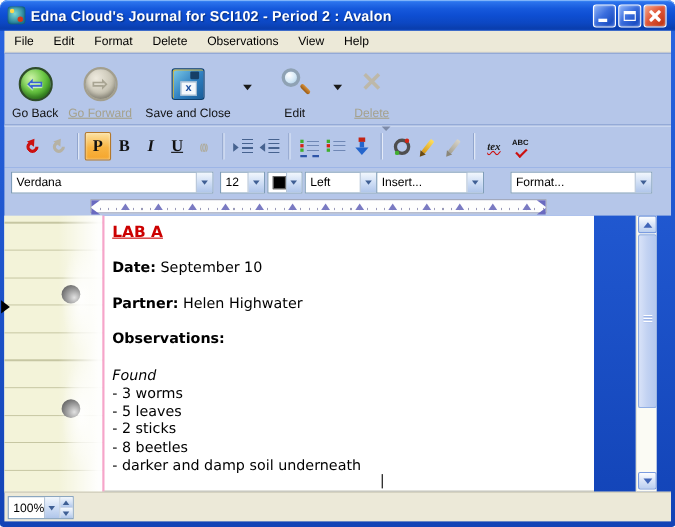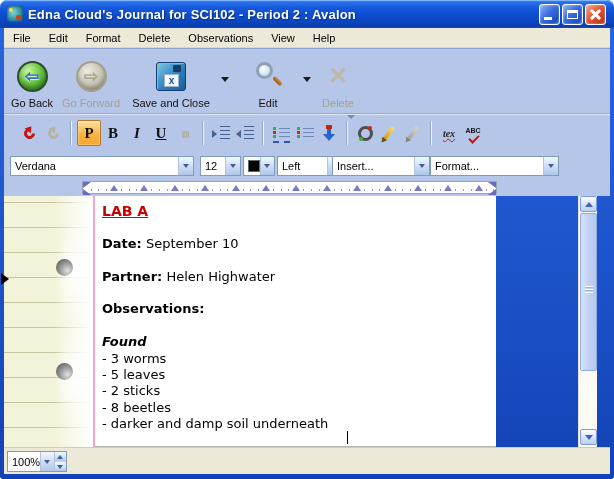--- a/index.html
+++ b/index.html
@@ -40,21 +40,21 @@
   .menubar { position:absolute; left:4px; top:28px; width:606px; height:20px; background:#ece9d8;
     display:flex; align-items:center; font-size:11px; color:#000; border-bottom:1px solid #dcd8c4; }
   .menu-item { padding:2px 9px; }
 
   
   .toolbar { position:absolute; left:4px; top:48px; width:606px; height:65px;
     background:#b5c6e9; border-top:1px solid #8fa6d4; display:flex; align-items:flex-start; }
   .tbtn { display:flex; flex-direction:column; align-items:center; justify-content:flex-end;
     height:60px; padding-top:5px; }
   .tbtn .lbl { font-size:11px; color:#111; margin-top:3px; white-space:nowrap; }
-  .tbtn.disabled .lbl { color:#a5a18c; }
+  .tbtn.disabled .lbl { color:#a5a18c;text-decoration:underline; }
   .tb-ico { height:36px; display:flex; align-items:center; justify-content:center; }
   .dd-arrow { width:18px; height:60px; display:flex; align-items:center; justify-content:center; }
   .dd-arrow i { width:0; height:0; border-left:4px solid transparent; border-right:4px solid transparent;
     border-top:5px solid #1a1a1a; }
 
   .circ { width:31px; height:31px; border-radius:50%; position:relative;
     background:radial-gradient(circle at 35% 30%, #cdf3a8, #6cc845 45%, #2f8c1c 85%);
     border:2px solid #2f4d2a; box-shadow:inset 0 -3px 4px rgba(0,0,0,.25); }
   .circ .arr { position:absolute; left:50%; top:50%; transform:translate(-50%,-50%);
     font-size:17px; font-weight:bold; color:#3a63d0; text-shadow:0 1px 1px #eaffea; }
@@ -181,42 +181,42 @@
   .tab-tick { position:absolute; bottom:1px; width:0; height:0;
     border-left:4px solid transparent; border-right:4px solid transparent; border-bottom:6px solid #7a7ac2; }
   .ind-marker { position:absolute; top:0; width:8px; height:13px; }
   .ind-marker::before { content:""; position:absolute; left:0; top:0; width:0; height:0;
     border-top:6px solid #6a6ac0; border-right:8px solid transparent; }
   .ind-marker::after { content:""; position:absolute; left:0; bottom:0; width:0; height:0;
     border-bottom:6px solid #6a6ac0; border-right:8px solid transparent; }
   .ind-marker.right { transform:scaleX(-1); }
 
   
-  .content { position:absolute; left:4px; top:196px; width:492px; height:251px; background:#fff;
+  .content { position:absolute; left:4px; top:196px; width:536px; height:251px; background:#fff;
     border-bottom:1px solid #b5b5a5; }
   .margin-strip { position:absolute; left:0; top:0; width:89px; height:251px;
     background:
       linear-gradient(90deg, rgba(255,255,255,0) 55%, rgba(255,255,255,.55) 78%, rgba(255,255,255,.95) 96%),
       radial-gradient(ellipse 26px 70px at 70px 30%, rgba(255,255,255,.9), rgba(255,255,255,0) 70%),
       radial-gradient(ellipse 26px 70px at 70px 72%, rgba(255,255,255,.9), rgba(255,255,255,0) 70%),
       repeating-linear-gradient(180deg, rgba(0,0,0,0) 0 24px, #c6c6a2 24px 25px),
       #f3f3d9;
     background-position:0 0,0 0,0 0,0 -18px,0 0; }
   .pink-line { position:absolute; left:89px; top:0; width:2px; height:251px; background:#f6a5ca; }
   .hole { position:absolute; width:17px; height:17px; border-radius:50%;
     background:radial-gradient(circle at 68% 68%, #e2e2e2, #9a9a9a 45%, #4e4e4e 95%); }
   .para-marker { position:absolute; left:1px; top:273px; width:0; height:0;
     border-top:6px solid transparent; border-bottom:6px solid transparent; border-left:8px solid #000; }
 
   .doc-text { position:absolute; left:91px; top:0; width:460px; padding:7px 0 0 7px;
     font-family:"DejaVu Sans", sans-serif; font-size:13px; color:#000; }
   .line { height:16.4px; line-height:16.4px; white-space:nowrap; }
   .line .b { font-weight:bold; }
   .doc-heading { color:#cc0000; font-weight:bold; font-size:14px; text-decoration:underline; }
-  .found-h { font-weight:bold; font-style:italic; }
+  .found-h { font-weight:normal; font-style:italic; }
   .caret { position:absolute; left:343px; top:235px; width:1px; height:13px; background:#000; }
 
   
   .vscroll { position:absolute; left:574px; top:0; width:19px; height:251px; background:#fbfbf4;
     border-left:1px solid #e2e2d4; }
   .sbtn { position:absolute; left:1px; width:17px; height:16px; border:1px solid #7b9ce0; border-radius:2px;
     background:linear-gradient(180deg,#fdfeff,#d9e4f8 50%,#bcd0f0); display:flex; align-items:center; justify-content:center; }
   .sbtn i { width:0; height:0; border-left:4px solid transparent; border-right:4px solid transparent; }
   .sbtn.up { top:0; } .sbtn.up i { border-bottom:5px solid #4065b8; }
   .sbtn.down { top:233px; } .sbtn.down i { border-top:5px solid #4065b8; }
@@ -418,27 +418,27 @@
       <span class="btn" style="margin-left:auto">
           <i></i>
         </span>
     </div>
     <div class="combo" style="left:273px;width:66px">
       <span class="val">Left</span>
       <span class="btn">
           <i></i>
         </span>
     </div>
-    <div class="combo" style="left:328px;width:98px">
+    <div class="combo" style="left:338px;width:98px">
       <span class="val">Insert...</span>
       <span class="btn">
           <i></i>
         </span>
     </div>
-    <div class="combo" style="left:426px;width:129px">
+    <div class="combo" style="left:460px;width:129px">
       <span class="val">Format...</span>
       <span class="btn">
           <i></i>
         </span>
     </div>
   </div>
 
   <div class="rulerrow">
     <div class="ruler">
       <span class="ind-marker" style="left:0"></span>

